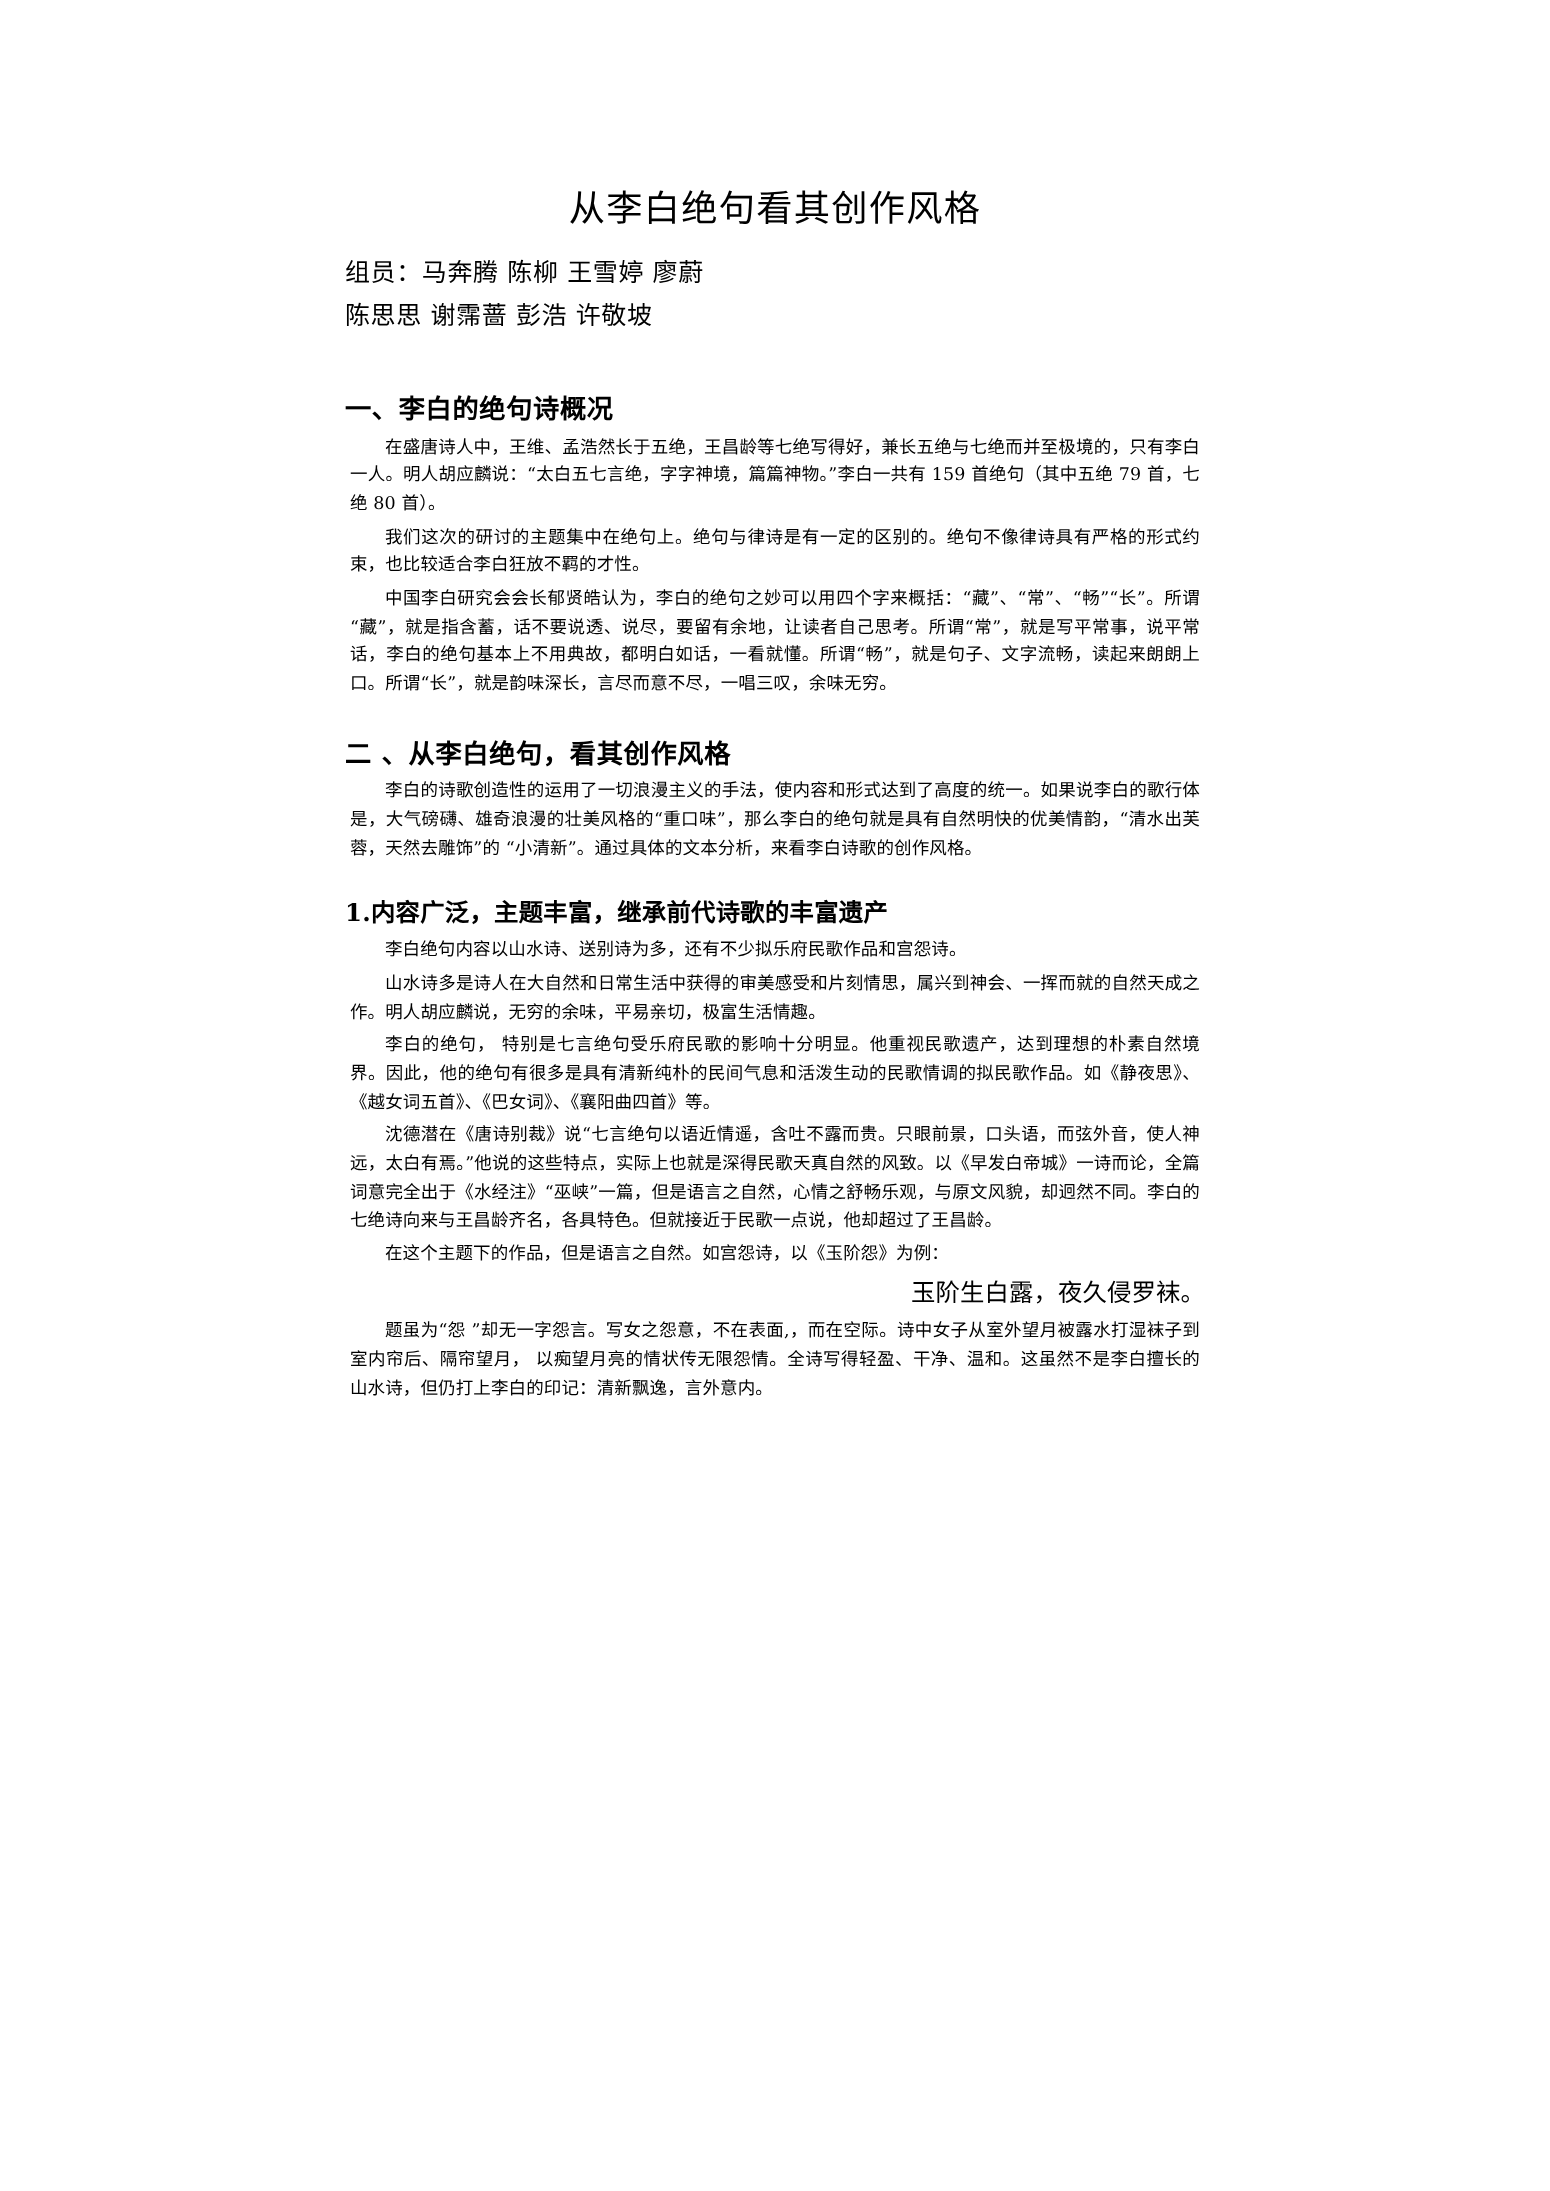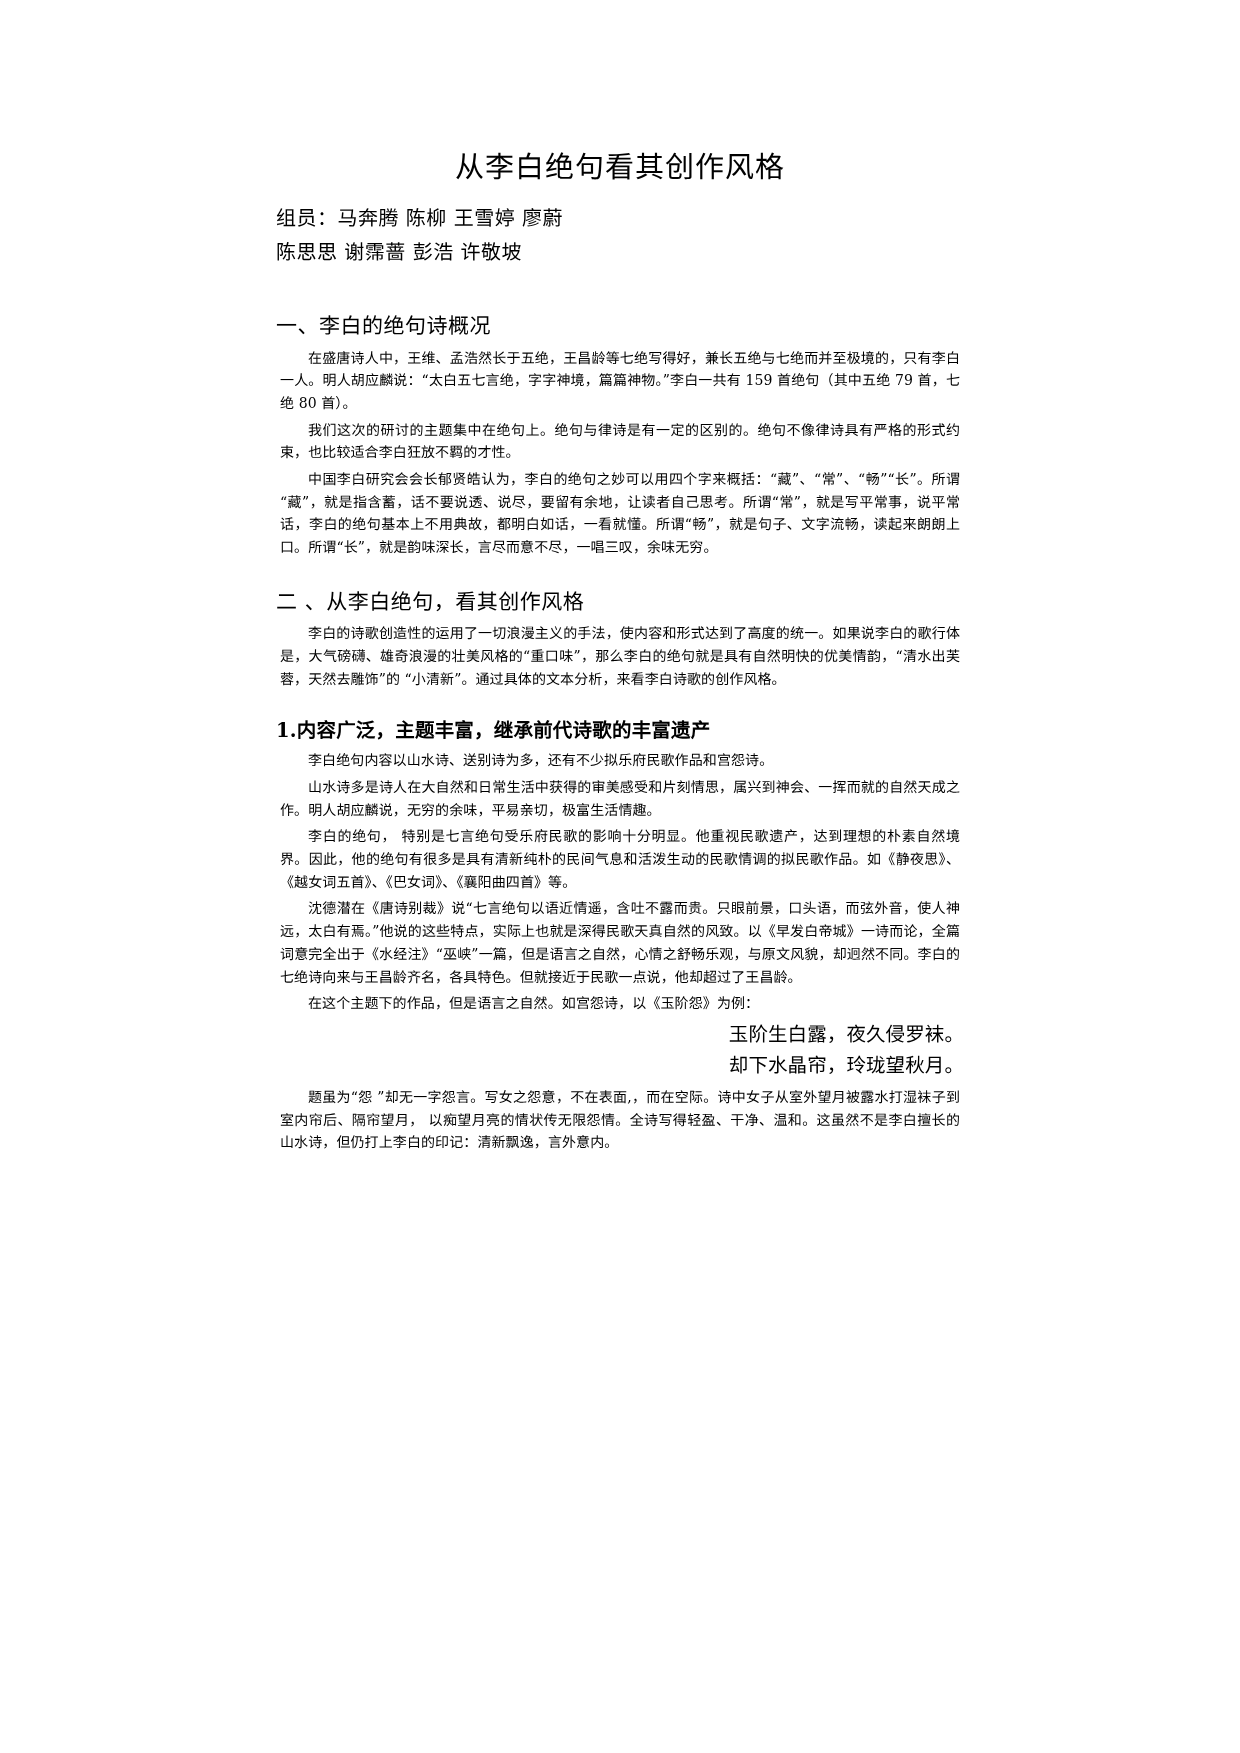--- a/index.html
+++ b/index.html
@@ -34,21 +34,21 @@
     text-align: left;
     font-size: 20px;
     line-height: 1.7;
     margin: 14px 0 0 0;
     padding-right: 108px;
     letter-spacing: 0.5px;
   }
 
   .sec-heading {
     font-size: 21px;
-    font-weight: normal;
+    font-weight: bold;
     margin: 30px 0 0 0;
     line-height: 1.5;
     letter-spacing: 0.5px;
   }
   .sec-heading.tight { margin-top: 28px; }
 
   .sub-heading {
     font-size: 19.5px;
     font-weight: bold;
     margin: 26px 0 0 0;
@@ -98,17 +98,16 @@
   <p class="body">李白的诗歌创造性的运用了一切浪漫主义的手法，使内容和形式达到了高度的统一。如果说李白的歌行体是，大气磅礴、雄奇浪漫的壮美风格的“重口味”，那么李白的绝句就是具有自然明快的优美情韵，“清水出芙蓉，天然去雕饰”的 “小清新”。通过具体的文本分析，来看李白诗歌的创作风格。</p>
 
   <h3 class="sub-heading">1.内容广泛，主题丰富，继承前代诗歌的丰富遗产</h3>
   <p class="body">李白绝句内容以山水诗、送别诗为多，还有不少拟乐府民歌作品和宫怨诗。</p>
   <p class="body">山水诗多是诗人在大自然和日常生活中获得的审美感受和片刻情思，属兴到神会、一挥而就的自然天成之作。明人胡应麟说，无穷的余味，平易亲切，极富生活情趣。</p>
   <p class="body">李白的绝句，  特别是七言绝句受乐府民歌的影响十分明显。他重视民歌遗产，达到理想的朴素自然境界。因此，他的绝句有很多是具有清新纯朴的民间气息和活泼生动的民歌情调的拟民歌作品。如《静夜思》、《越女词五首》、《巴女词》、《襄阳曲四首》等。</p>
   <p class="body">沈德潜在《唐诗别裁》说“七言绝句以语近情遥，含吐不露而贵。只眼前景，口头语，而弦外音，使人神远，太白有焉。”他说的这些特点，实际上也就是深得民歌天真自然的风致。以《早发白帝城》一诗而论，全篇词意完全出于《水经注》“巫峡”一篇，但是语言之自然，心情之舒畅乐观，与原文风貌，却迥然不同。李白的七绝诗向来与王昌龄齐名，各具特色。但就接近于民歌一点说，他却超过了王昌龄。</p>
   <p class="body">在这个主题下的作品，但是语言之自然。如宫怨诗，以《玉阶怨》为例：</p>
 
   <p class="verse">玉阶生白露，夜久侵罗袜。</p>
-  <p class="verse">却下水晶帘，玲珑望秋月。</p>
 
   <p class="body">题虽为“怨 ”却无一字怨言。写女之怨意，不在表面,，而在空际。诗中女子从室外望月被露水打湿袜子到室内帘后、隔帘望月，  以痴望月亮的情状传无限怨情。全诗写得轻盈、干净、温和。这虽然不是李白擅长的山水诗，但仍打上李白的印记：清新飘逸，言外意内。</p>
 
 </div>
 
 </body></html>

